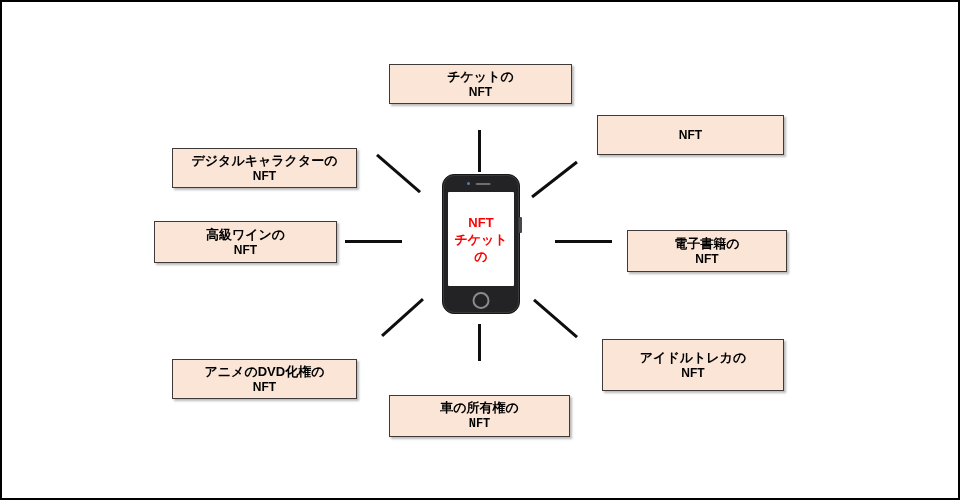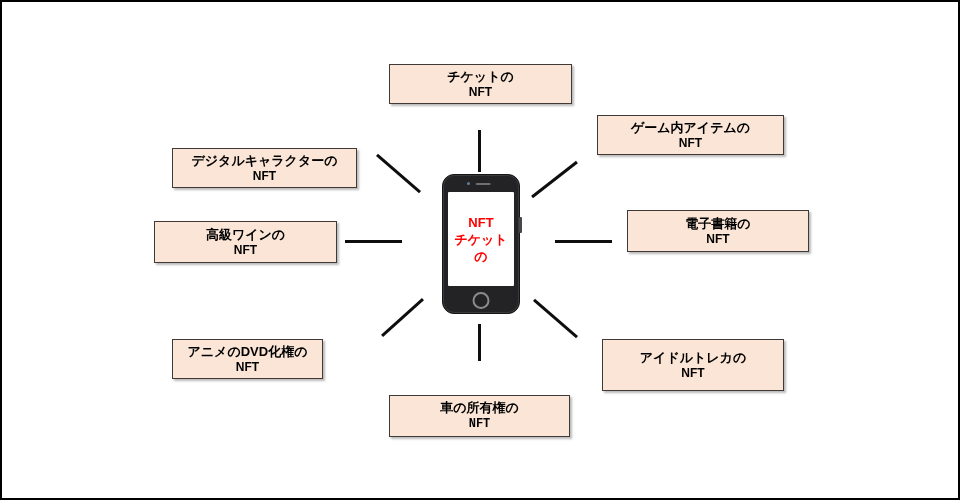--- a/index.html
+++ b/index.html
@@ -28,22 +28,22 @@
     box-shadow:1.5px 1.5px 2px rgba(130,130,130,0.55);
     display:flex;flex-direction:column;justify-content:center;align-items:center;
     text-align:right;color:#000;
   }
   .node .l1{font-size:13px;font-weight:bold;line-height:17px;}
   .node .l2{font-size:12px;font-weight:bold;line-height:15px;}
   .n-top{left:387px;top:62px;width:183px;height:40px;}
   .n-tl{left:170px;top:113px;width:185px;height:40px;margin-top:33px;}
   .n-tr{left:595px;top:113px;width:187px;height:40px;}
   .n-left{left:152px;top:219px;width:183px;height:42px;}
-  .n-right{left:625px;top:208px;width:182px;height:42px;}
-  .n-bl{left:170px;top:337px;width:151px;height:40px;}
+  .n-right{left:625px;top:228px;width:160px;height:42px;}
+  .n-bl{left:170px;top:357px;width:185px;height:40px;}
   .n-br{left:600px;top:337px;width:182px;height:52px;}
   .n-bottom{left:387px;top:393px;width:181px;height:42px;font-family:Liberation Mono, monospace;}
 
   
   .conn{position:absolute;background:var(--line-color);}
   .c-top{left:476px;top:128px;width:3px;height:42px;}
   .c-bottom{left:476px;top:322px;width:3px;height:37px;}
   .c-left{left:343px;top:238px;width:57px;height:3px;}
   .c-right{left:553px;top:238px;width:57px;height:3px;}
   .c-diag{height:3px;}
@@ -101,21 +101,20 @@
 
   <div class="node n-top">
     <div class="l1">チケットの</div>
     <div class="l2">NFT</div>
   </div>
   <div class="node n-tl">
     <div class="l1">デジタルキャラクターの</div>
     <div class="l2">NFT</div>
   </div>
   <div class="node n-tr">
-    <div class="l1">ゲーム内アイテムの</div>
     <div class="l2">NFT</div>
   </div>
   <div class="node n-left">
     <div class="l1">高級ワインの</div>
     <div class="l2">NFT</div>
   </div>
   <div class="node n-right">
     <div class="l1">電子書籍の</div>
     <div class="l2">NFT</div>
   </div>

